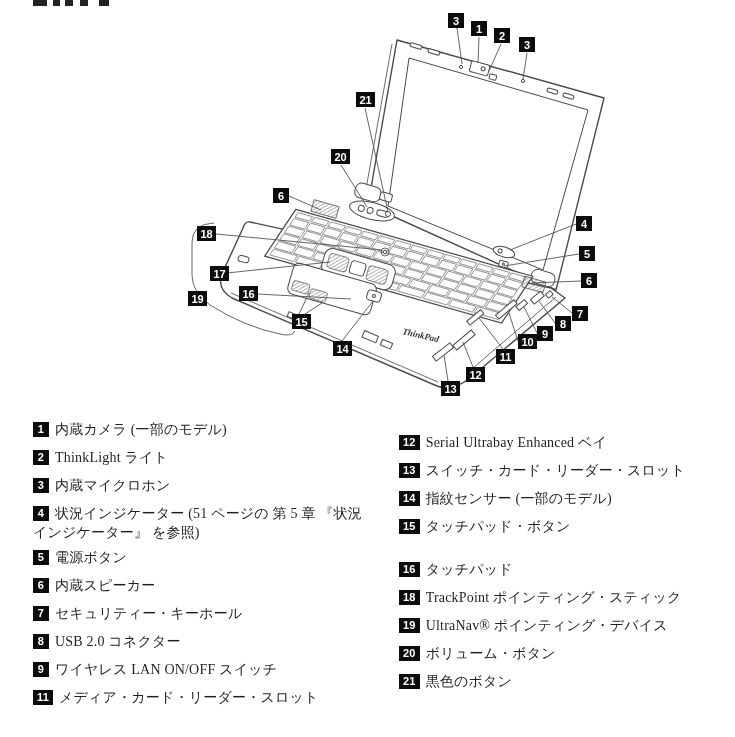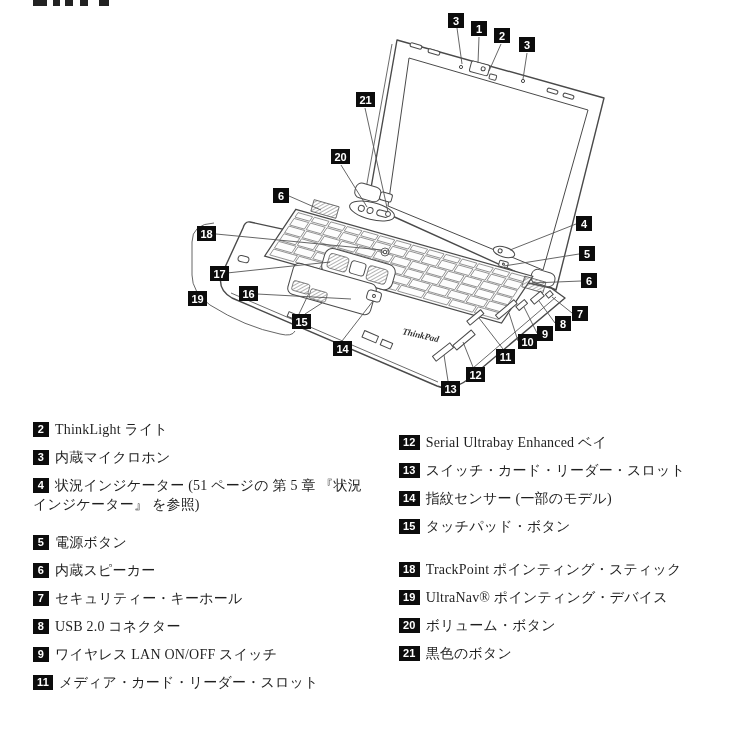--- a/index.html
+++ b/index.html
@@ -19,21 +19,21 @@
   .callout rect{fill:#0c0c0c;}
   .callout text{fill:#ffffff;font:bold 11px "Liberation Sans","DejaVu Sans",sans-serif;text-anchor:middle;}
   #kbd-keys rect{fill:#fdfdfd;stroke:#666;stroke-width:0.7;}
   .logo{font:italic bold 9px "Liberation Serif",serif;fill:#333;}
 
   
   .col{position:absolute;font-size:14px;line-height:18.5px;letter-spacing:0.2px;}
   #col-left{left:33px;top:421px;width:334px;}
   #col-right{left:399px;top:434px;width:315px;}
   .item{margin-bottom:9.5px;}
-  .item.wrap2{margin-bottom:20px;}
+  .item.wrap2{margin-bottom:7px;}
   .spacer{height:15px;}
   .badge{display:inline-block;background:#0c0c0c;color:#fff;
          font:bold 11px/15px "Liberation Sans","DejaVu Sans",sans-serif;
          padding:0 4px;min-width:8px;text-align:center;margin-right:6px;
          position:relative;top:-1px;}
 </style>
 </head>
 <body>
 
 <div class="clip-head">
@@ -341,34 +341,36 @@
         <text x="475.5" y="378.5">12</text>
       </g>
     <g class="callout">
         <rect x="441" y="381" width="19" height="15"></rect>
         <text x="450.5" y="392.5">13</text>
       </g>
   </g>
 </svg>
 
 <div class="col" id="col-left">
+  <div class="item"><span class="badge">1</span><span>内蔵カメラ (一部のモデル)</span></div>
   <div class="item"><span class="badge">2</span><span>ThinkLight ライト</span></div>
   <div class="item"><span class="badge">3</span><span>内蔵マイクロホン</span></div>
   <div class="item wrap2"><span class="badge">4</span><span>状況インジケーター (51 ページの 第 5 章 『状況インジケーター』 を参照)</span></div>
   <div class="item"><span class="badge">5</span><span>電源ボタン</span></div>
   <div class="item"><span class="badge">6</span><span>内蔵スピーカー</span></div>
   <div class="item"><span class="badge">7</span><span>セキュリティー・キーホール</span></div>
   <div class="item"><span class="badge">8</span><span>USB 2.0 コネクター</span></div>
   <div class="item"><span class="badge">9</span><span>ワイヤレス LAN ON/OFF スイッチ</span></div>
   <div class="item"><span class="badge">11</span><span>メディア・カード・リーダー・スロット</span></div>
 </div>
 
 <div class="col" id="col-right">
   <div class="item"><span class="badge">12</span><span>Serial Ultrabay Enhanced ベイ</span></div>
   <div class="item"><span class="badge">13</span><span>スイッチ・カード・リーダー・スロット</span></div>
   <div class="item"><span class="badge">14</span><span>指紋センサー (一部のモデル)</span></div>
   <div class="item"><span class="badge">15</span><span>タッチパッド・ボタン</span></div>
   <div class="spacer"></div>
+  <div class="item"><span class="badge">16</span><span>タッチパッド</span></div>
   <div class="item"><span class="badge">18</span><span>TrackPoint ポインティング・スティック</span></div>
   <div class="item"><span class="badge">19</span><span>UltraNav® ポインティング・デバイス</span></div>
   <div class="item"><span class="badge">20</span><span>ボリューム・ボタン</span></div>
   <div class="item"><span class="badge">21</span><span>黒色のボタン</span></div>
 </div>
 
 </body></html>

